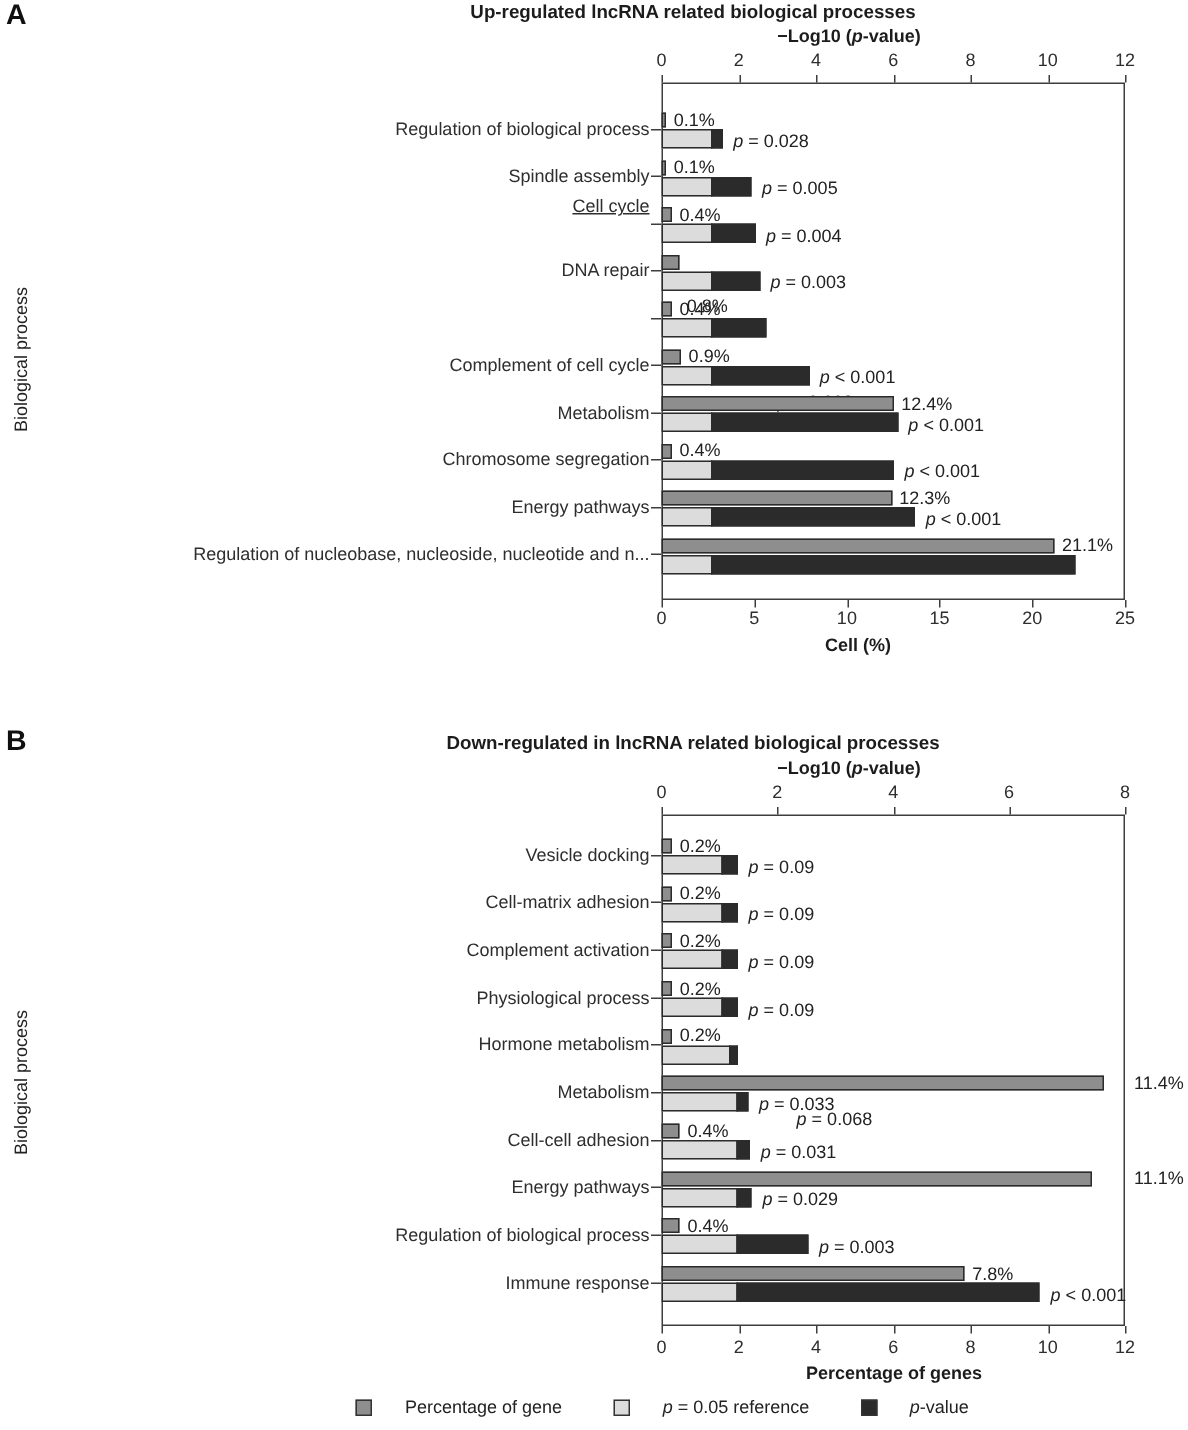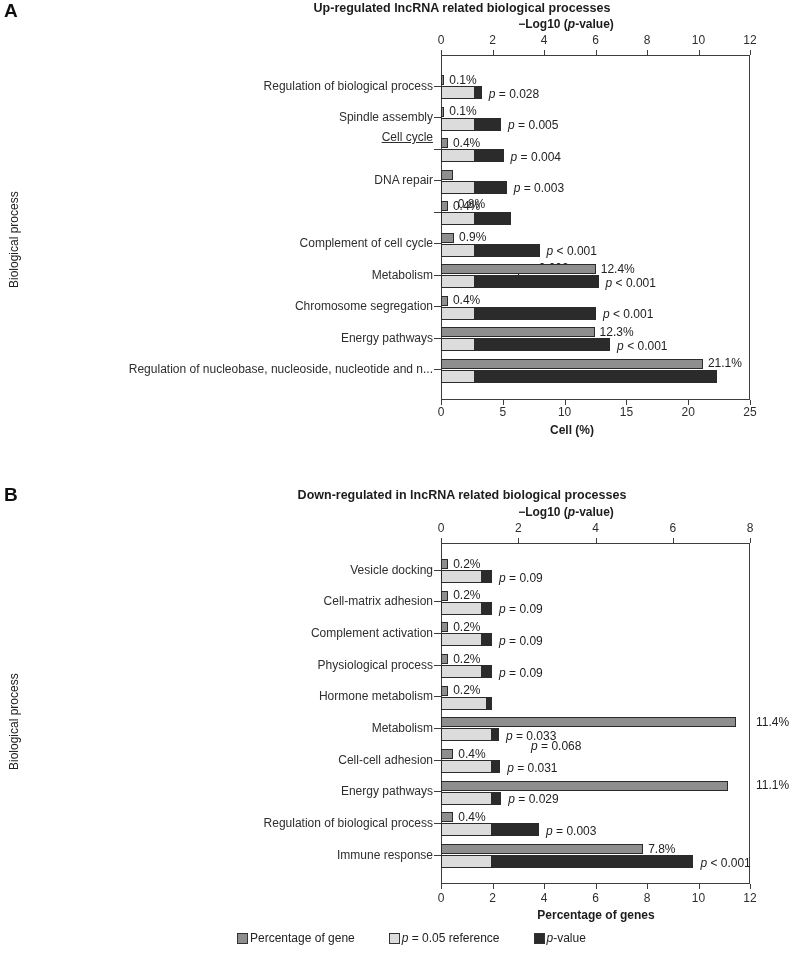--- a/index.html
+++ b/index.html
@@ -26,21 +26,21 @@
   .plot{position:absolute;border:1px solid #3d3d3d;background:#fff}
   .tick{position:absolute;background:#3d3d3d}
   .tick-label{position:absolute;transform:translateX(-50%);font-size:12px;color:#2e2e2e;
     white-space:nowrap;line-height:13px}
   .cat-label{position:absolute;text-align:right;font-size:12px;color:#2e2e2e;
     white-space:nowrap;line-height:15px}
   .bar{position:absolute;border:1px solid #2b2b2b}
   .val-label{position:absolute;font-size:12px;color:#222;white-space:nowrap;line-height:13px}
   .legend{position:absolute;left:237px;top:931px;display:flex;gap:34px;align-items:center;
     font-size:12px;color:#222}
-  .legend-item{display:flex;align-items:center;gap:2px}
+  .legend-item{display:flex;align-items:center;gap:22px}
   .swatch{width:11px;height:11px;border:1px solid #333;display:inline-block;flex:0 0 auto}
   i{font-style:italic}
 </style>
 </head>
 <body>
 
 <div class="fig">
   <div class="panel-letter" id="letterA">A</div>
   <div class="chart-title" id="titleA">Up-regulated lncRNA related biological processes</div>
   <div class="axis-title itp" id="topLabelA">−Log10 (<i>p</i>-value)</div>

